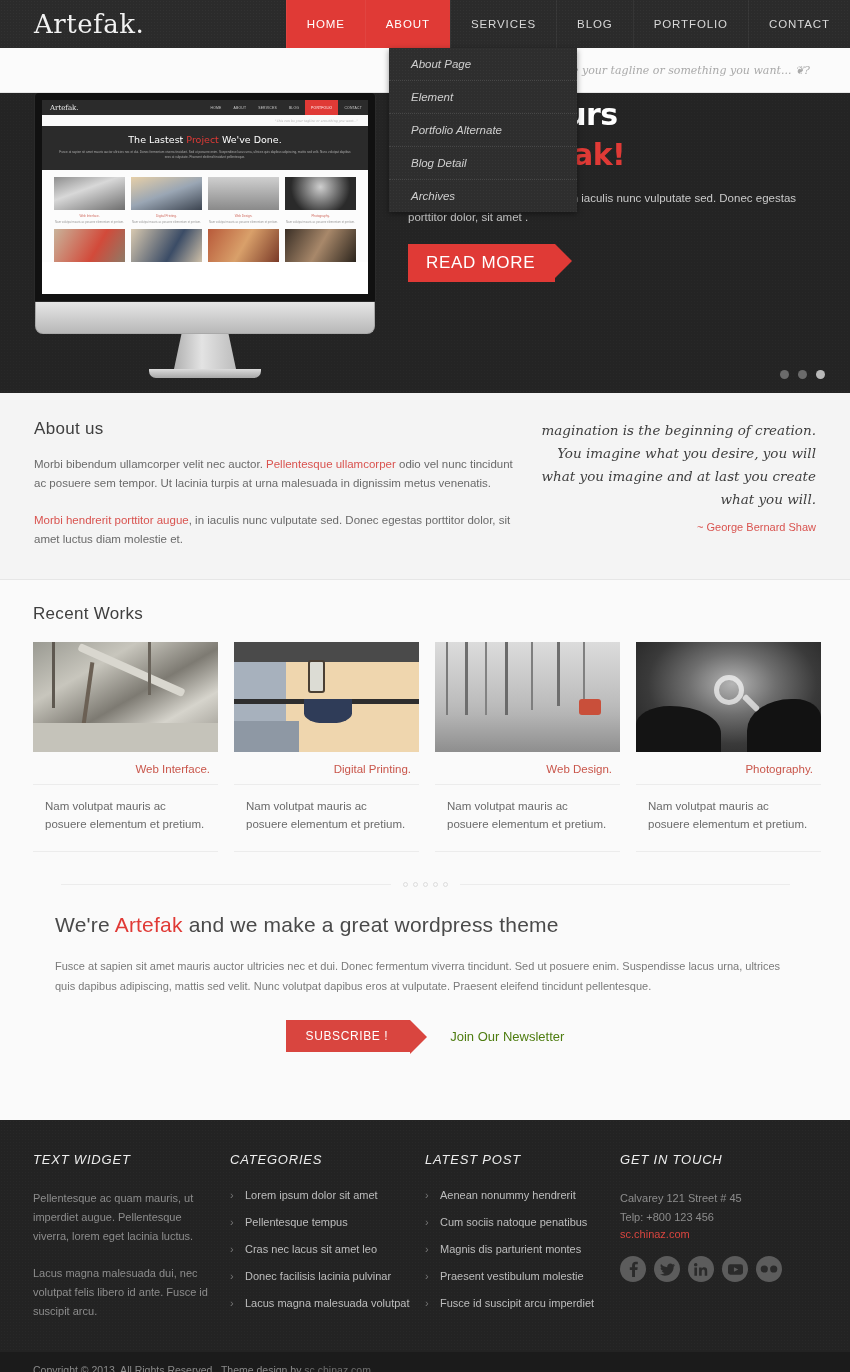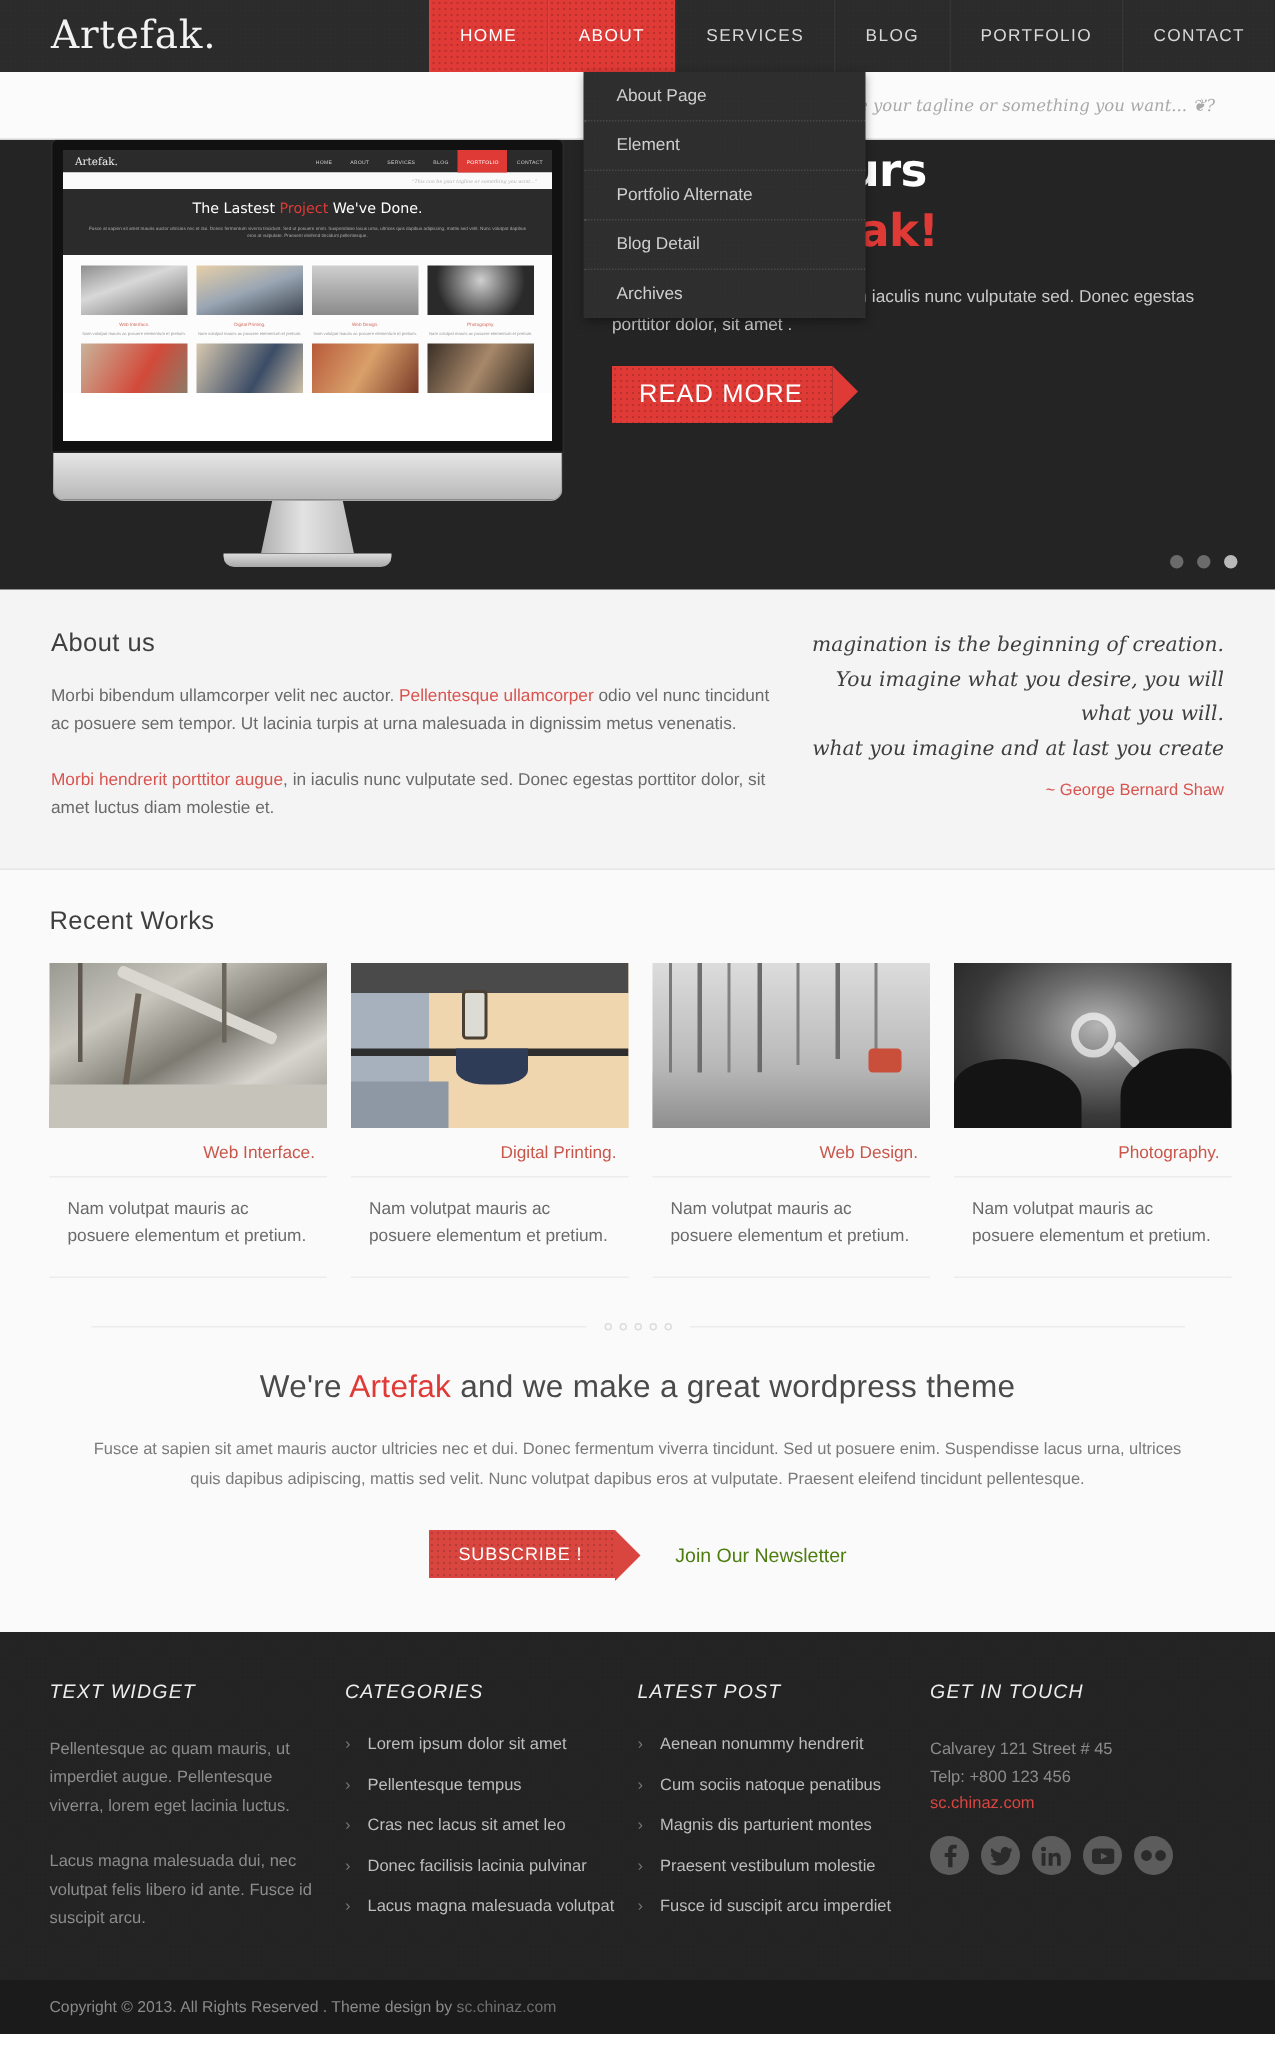--- a/index.html
+++ b/index.html
@@ -37,21 +37,21 @@
     color: #fff;
   }
   .navitem.open { background-color: #e03a36; }
 
   
   .dropdown {
     position: absolute; top: 48px; left: 389px; width: 188px;
     background: #2e2e2e;
     background-image: radial-gradient(circle, rgba(255,255,255,.03) 0.5px, transparent 0.6px);
     background-size: 3px 3px;
-    z-index: 60; box-shadow: 0 2px 6px rgba(0,0,0,.4);
+    z-index: 60; box-shadow: 0 2px 6px rgba(0,0,0,.4); font-style: italic;
   }
   .dropitem {
     padding: 10px 0 10px 22px; font-size: 11.5px; color: #cfcfcf;
     border-bottom: 1px dotted rgba(255,255,255,.12); cursor: pointer;
   }
   .dropitem:last-child { border-bottom: none; }
 
   
   .taglineband {
     position: relative; height: 45px; background: #fbfbfb;
@@ -195,21 +195,21 @@
     transform: rotate(-45deg); border-radius: 2px;
   }
 
   
   .sep { display: flex; align-items: center; justify-content: center; padding: 30px 0 0; background: #fafafa; }
   .sep-line { height: 1px; width: 330px; background: #ececec; }
   .sep-dots { display: flex; gap: 5px; padding: 0 12px; }
   .sep-dot { width: 5px; height: 5px; border-radius: 50%; border: 1px solid #dcdcdc; }
 
   
-  .subscribe { background: #fafafa; padding: 26px 55px 36px; text-align: center; }
+  .subscribe { background: #fafafa; padding: 26px 55px 68px; text-align: left; }
   .sub-h {
     font-size: 21px; color: #4a4a4a; font-weight: normal; letter-spacing: .2px;
   }
   .sub-h .red { color: #e03a36; }
   .sub-p { margin-top: 19px; font-size: 11px; line-height: 20px; color: #7a7a7a; }
   .sub-btn-row { margin-top: 24px; display: flex; align-items: center; justify-content: center; }
   .sub-btn {
     position: relative; background: #d9453f;
     background-image: radial-gradient(circle, rgba(0,0,0,.16) 0.6px, transparent 0.7px);
     background-size: 4px 4px;
@@ -377,22 +377,22 @@
   <div class="about">
     <div class="about-left">
       <div class="h2">About us</div>
       <div class="about-p"><span>Morbi bibendum ullamcorper velit nec auctor. </span><span class="accent">Pellentesque ullamcorper</span><span> odio vel nunc tincidunt ac posuere sem tempor. Ut lacinia turpis at urna malesuada in dignissim metus venenatis.</span></div>
       <div class="about-p second"><span class="accent">Morbi hendrerit porttitor augue</span><span>, in iaculis nunc vulputate sed. Donec egestas porttitor dolor, sit amet luctus diam molestie et.</span></div>
     </div>
     <div class="about-right">
       <div class="quote">
         <div>magination is the beginning of creation.</div>
         <div>You imagine what you desire, you will</div>
+        <div>what you imagine and at last you create</div>
         <div>what you will.</div>
-        <div>what you imagine and at last you create</div>
       </div>
       <div class="quote-by">~ George Bernard Shaw</div>
     </div>
   </div>
 
   <div class="works">
     <div class="h2">Recent Works</div>
     <div class="works-grid">
 
       <div class="work-card">

